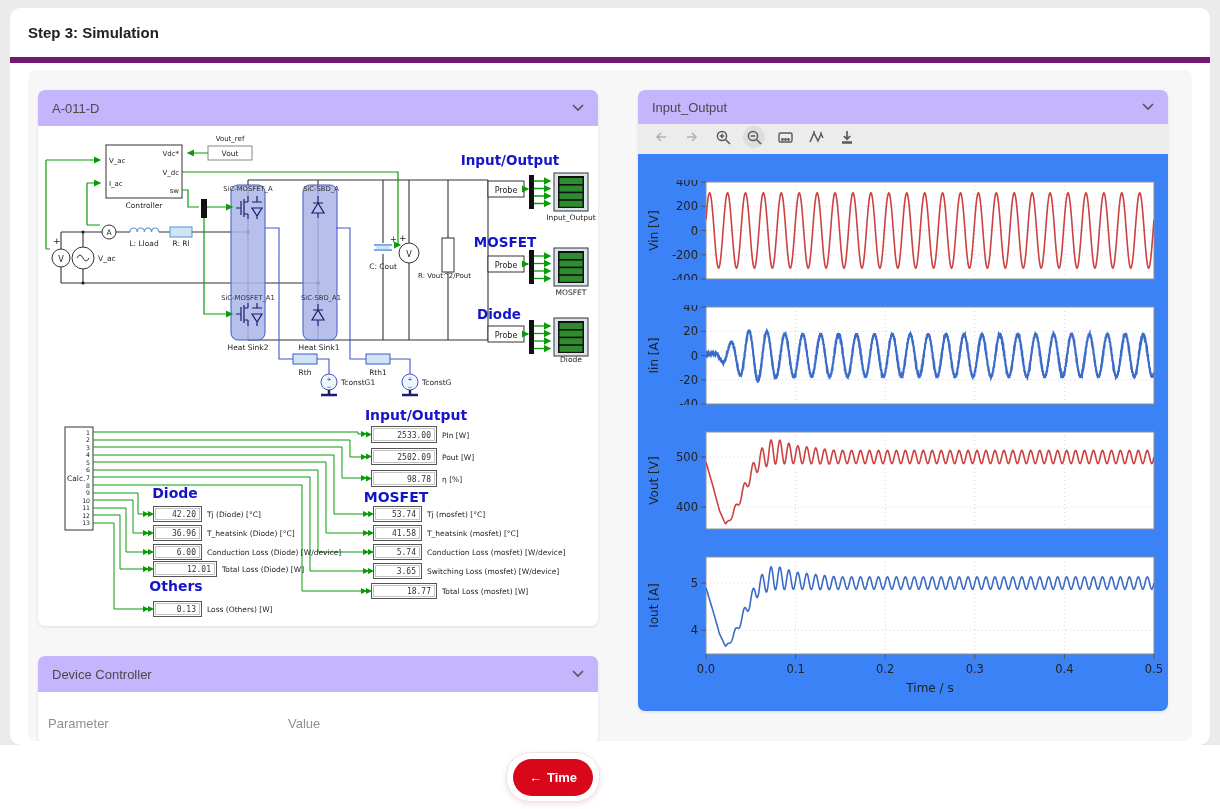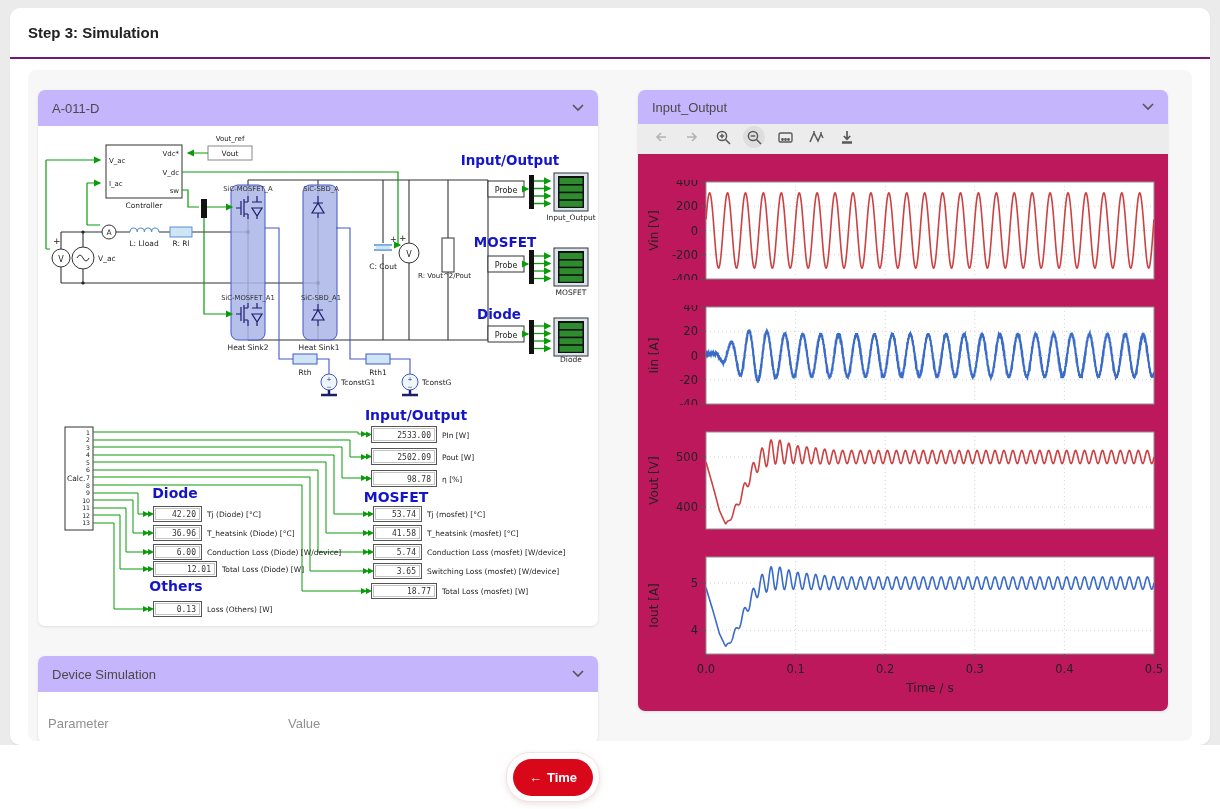--- a/index.html
+++ b/index.html
@@ -1,32 +1,32 @@
 <!DOCTYPE html>
 <html><head>
 <meta charset="utf-8">
 <style>
   html,body{margin:0;padding:0;}
   body{width:1220px;height:809px;background:#ebebeb;font-family:"Liberation Sans",sans-serif;overflow:hidden;position:relative;}
   .main-card{position:absolute;left:10px;top:8px;width:1200px;height:737px;background:#fff;border-radius:10px;box-shadow:0 1px 2px rgba(0,0,0,.06);}
-  .title-row{height:49px;border-bottom:2px solid #701a75;display:flex;align-items:center;padding-left:18px;}
+  .title-row{height:49px;border-bottom:6px solid #701a75;display:flex;align-items:center;padding-left:18px;}
   .page-title{font-size:15px;font-weight:bold;color:#222;}
   .inner{position:absolute;left:18px;top:62px;width:1164px;height:671px;background:#f7f7f8;border-radius:8px;overflow:hidden;}
   .cols{display:flex;gap:40px;padding:20px 0 0 10px;}
   .col-left{width:560px;flex:0 0 560px;}
   .col-right{width:530px;flex:0 0 530px;}
   .panel{background:#fff;border-radius:7px;box-shadow:0 1px 3px rgba(0,0,0,.10);margin-bottom:30px;overflow:hidden;}
   .panel-header{background:#c4b5fd;height:36px;display:flex;align-items:center;justify-content:space-between;padding:0 14px;cursor:pointer;}
   .panel-title{font-size:13px;color:#4a4a4a;}
   .chev{flex:0 0 auto;}
   .toolbar{background:#ececec;height:26px;display:flex;align-items:center;gap:9px;padding:0 12px 4px 12px;}
   .tbtn{width:22px;height:22px;display:flex;align-items:center;justify-content:center;border-radius:50%;}
   .tbtn.active{background:#dedede;}
   .schematic-body{width:560px;height:500px;position:relative;}
-  .charts-body{background:#be185d;padding:26px 0 6px 6px;}
+  .charts-body{background:#3b82f6;padding:26px 0 6px 6px;}
   .chart-row{margin-bottom:21px;}
   .chart-row:last-child{margin-bottom:0;}
   .table-head{display:flex;padding:24px 0 12px 10px;color:#909090;font-size:13px;}
   .th-param{width:240px;}
   .footer{position:absolute;left:0;top:745px;width:1220px;height:64px;background:#fff;}
   .back-outer{position:absolute;left:506px;top:7px;width:92px;height:48px;background:#fff;border:1px solid #f1e3e3;border-radius:24px;box-shadow:0 2px 6px rgba(120,0,0,.12);display:flex;align-items:center;justify-content:center;}
   .back-btn{width:80px;height:37px;border:none;border-radius:19px;background:#d9071a;color:#fff;font-family:"Liberation Sans",sans-serif;font-size:13px;font-weight:bold;display:flex;align-items:center;justify-content:center;gap:5px;cursor:pointer;}
   svg text{font-family:"DejaVu Sans",sans-serif;}
   .mono{font-family:"DejaVu Sans Mono",monospace;}
 </style>
@@ -332,21 +332,21 @@
                   <rect x="521.5" y="212.2" width="23" height="6" fill="#2e8b2e"></rect>
                   <rect x="521.5" y="219.8" width="23" height="6" fill="#2e8b2e"></rect>
                   <text x="533" y="236" font-size="7.5" text-anchor="middle" fill="#222">Diode</text>
                 </g>
             </svg>
           </div>
         </section>
 
         <section class="panel">
           <div class="panel-header">
-            <span class="panel-title">Device Simulation</span>
+            <span class="panel-title">Device Controller</span>
             <svg class="chev" width="12" height="8" viewBox="0 0 12 8">
                 <polyline points="1,1 6,6 11,1" fill="none" stroke="#555" stroke-width="1.6"></polyline>
               </svg>
           </div>
           <div class="table-head">
             <span class="th-param">Parameter</span>
             <span>Value</span>
           </div>
         </section>
       </div>

